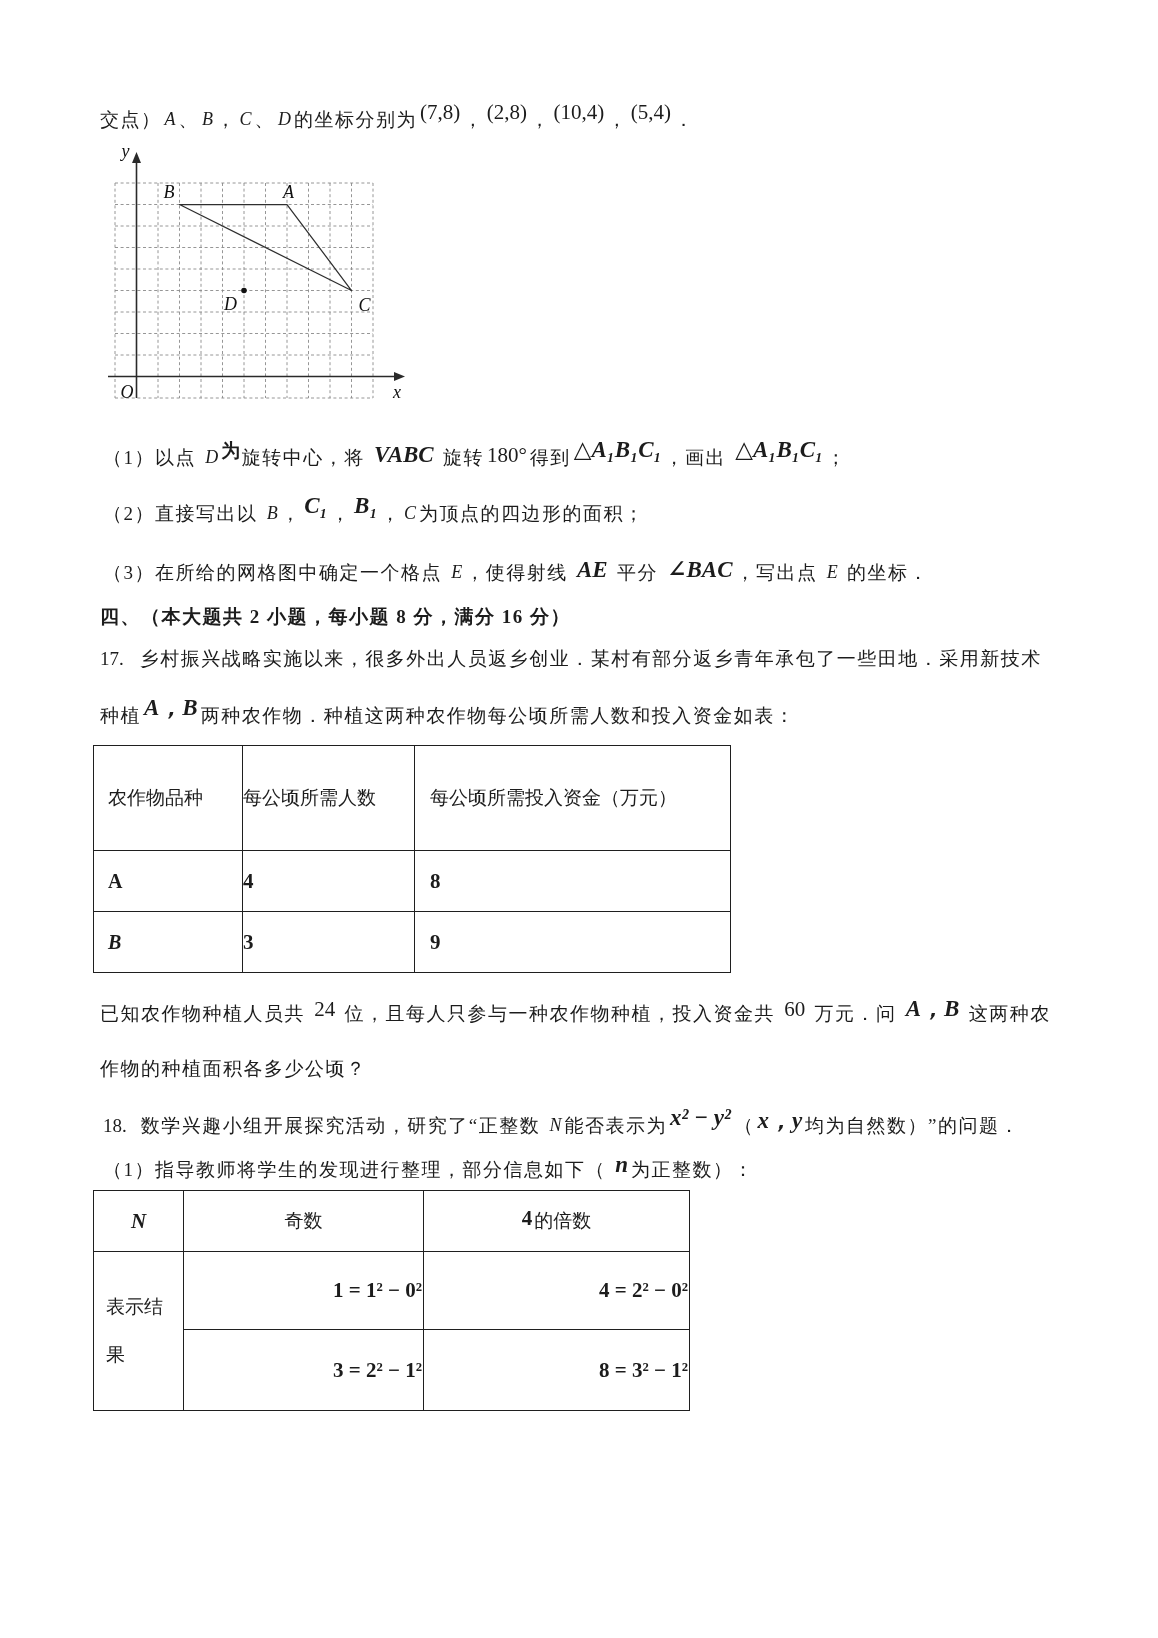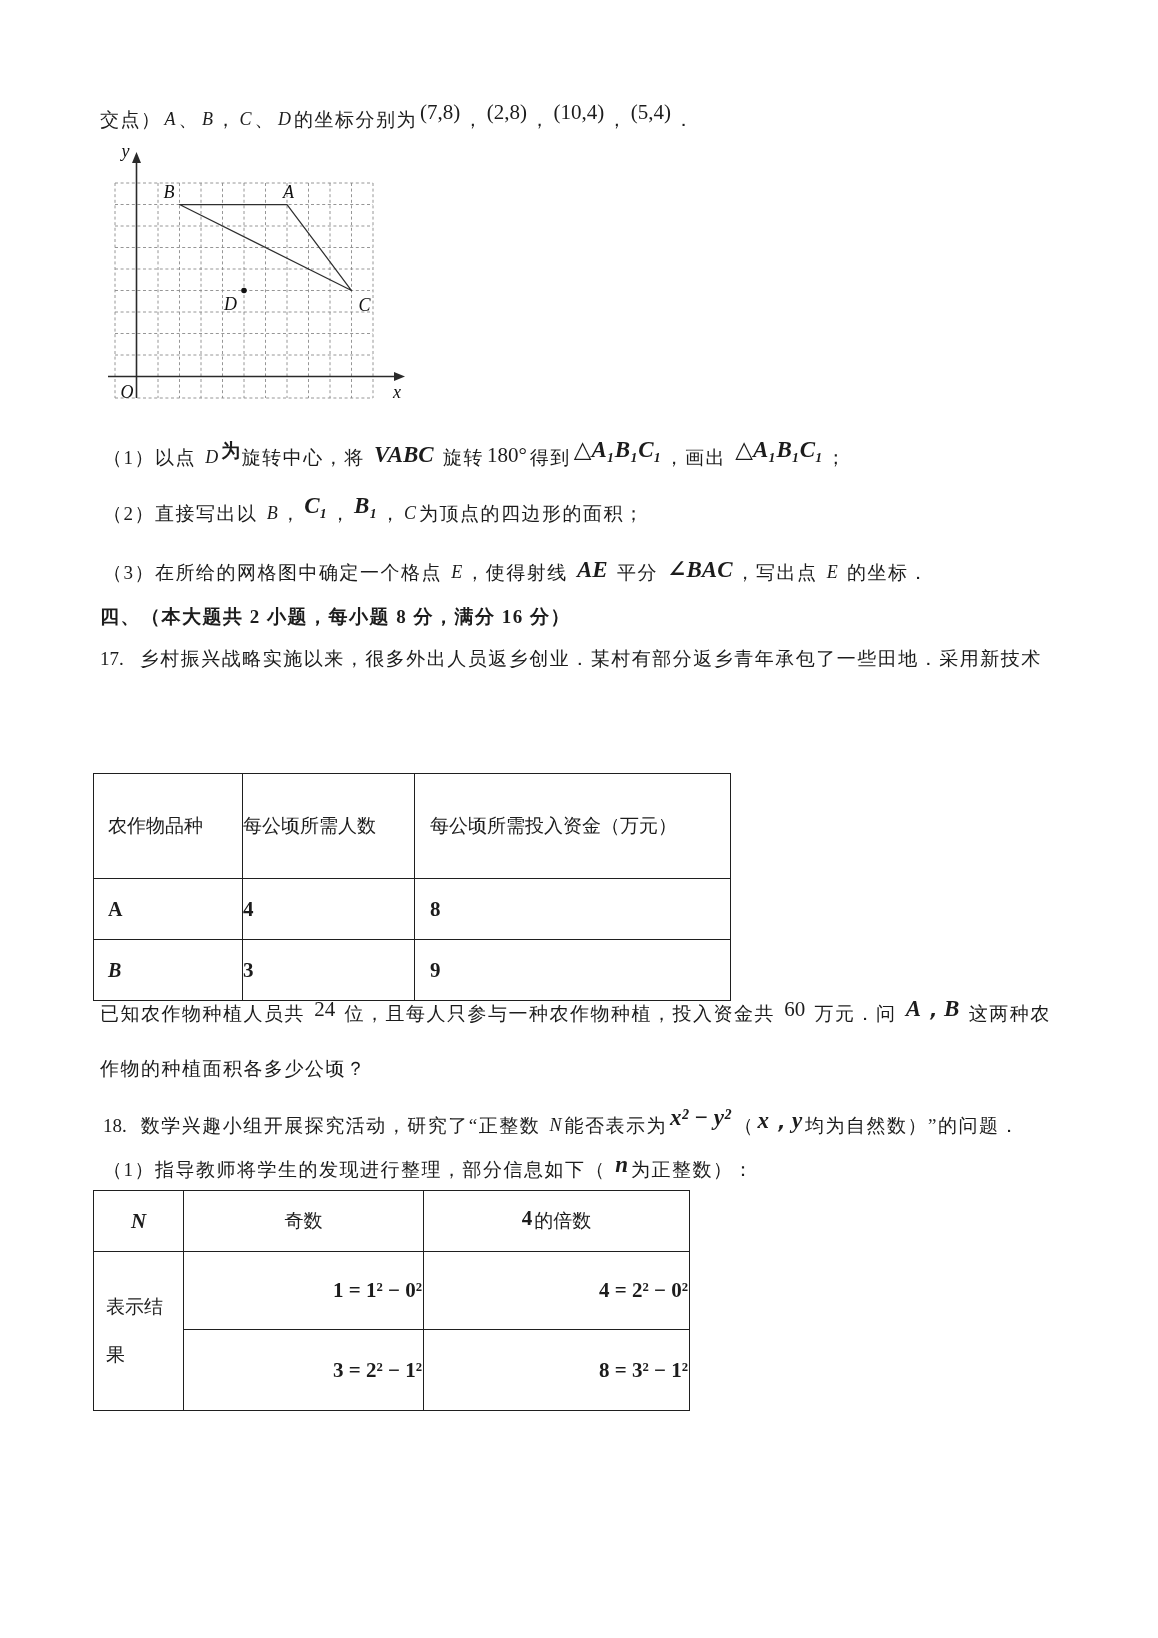--- a/index.html
+++ b/index.html
@@ -28,21 +28,21 @@
   .fig .grid line{stroke:#8a8a8a;stroke-width:0.9;stroke-dasharray:3 2.6;}
   .fig .axis{stroke:#2a2a2a;stroke-width:1.6;}
   .fig .arrow{fill:#2a2a2a;stroke:none;}
   .fig .tri{fill:none;stroke:#2f2f2f;stroke-width:1.25;stroke-linejoin:round;}
   .fig .dot{fill:#111;}
   .fig .plabel{font-family:"Liberation Serif","DejaVu Serif",serif;font-style:italic;font-size:18px;fill:#111;}
   
   table.doc{position:absolute;border-collapse:collapse;background:#fff;}
   table.doc td{border:1.6px solid #1f1f1f;font-size:19px;letter-spacing:0;vertical-align:middle;}
   
-  .t17{left:93px;top:745px;margin-top:28px;}
+  .t17{left:93px;top:745px;}
   .t17 td{padding:0;}
   .t17 .h td{height:104px;vertical-align:middle;line-height:40px;}
   .t17 .c1{width:114px;padding-left:14px;padding-right:20px;}
   .t17 .c2{width:153px;padding-right:18px;}
   .t17 .c3{width:284px;padding-left:15px;padding-right:16px;}
   .t17 .r td{height:60px;}
   .t17 .val{font-weight:bold;font-size:21px;}
   .t17 .cropA{font-weight:bold;font-size:20px;}
   .t17 .cropB{font-weight:bold;font-style:italic;font-size:20px;}
   
@@ -109,20 +109,21 @@
 
   <div class="line" style="left:103px;top:440px;"><span class="seg">（1）以点 </span><span class="seg i">D</span><span class="seg cnup">为</span><span class="seg">旋转中心，将 </span><span class="seg mbi">VABC</span><span class="seg"> 旋转</span><span class="seg mb">180°</span><span class="seg">得到</span><span class="seg mbi up">△A₁B₁C₁</span><span class="seg">，画出 </span><span class="seg mbi up">△A₁B₁C₁</span><span class="seg">；</span></div>
   <div class="line" style="left:103px;top:496px;"><span class="seg">（2）直接写出以 </span><span class="seg i">B</span><span class="seg">，</span><span class="seg mbi up">C₁</span><span class="seg">，</span><span class="seg mbi up">B₁</span><span class="seg">，</span><span class="seg i">C</span><span class="seg">为顶点的四边形的面积；</span></div>
   <div class="line" style="left:103px;top:555px;"><span class="seg">（3）在所给的网格图中确定一个格点 </span><span class="seg i">E</span><span class="seg">，使得射线 </span><span class="seg mbi">AE</span><span class="seg"> 平分 </span><span class="seg mbi">∠BAC</span><span class="seg">，写出点 </span><span class="seg i">E</span><span class="seg"> 的坐标．</span></div>
 
   <div class="line bold" style="left:100px;top:603px;">四、（本大题共 2 小题，每小题 8 分，满分 16 分）</div>
 
   <div class="line" style="left:100px;top:645px;">
     <span class="qnum">17.</span><span>乡村振兴战略实施以来，很多外出人员返乡创业．某村有部分返乡青年承包了一些田地．采用新技术</span>
   </div>
+  <div class="line" style="left:100px;top:698px;"><span class="seg">种植</span><span class="seg mbi up">A，B</span><span class="seg">两种农作物．种植这两种农作物每公顷所需人数和投入资金如表：</span></div>
 
   <table class="doc t17">
     <tbody>
       <tr class="h">
         <td class="c1">农作物品种</td>
         <td class="c2">每公顷所需人数</td>
         <td class="c3">每公顷所需投入资金（万元）</td>
       </tr>
       <tr class="r">
         <td class="c1 cropA">A</td>

